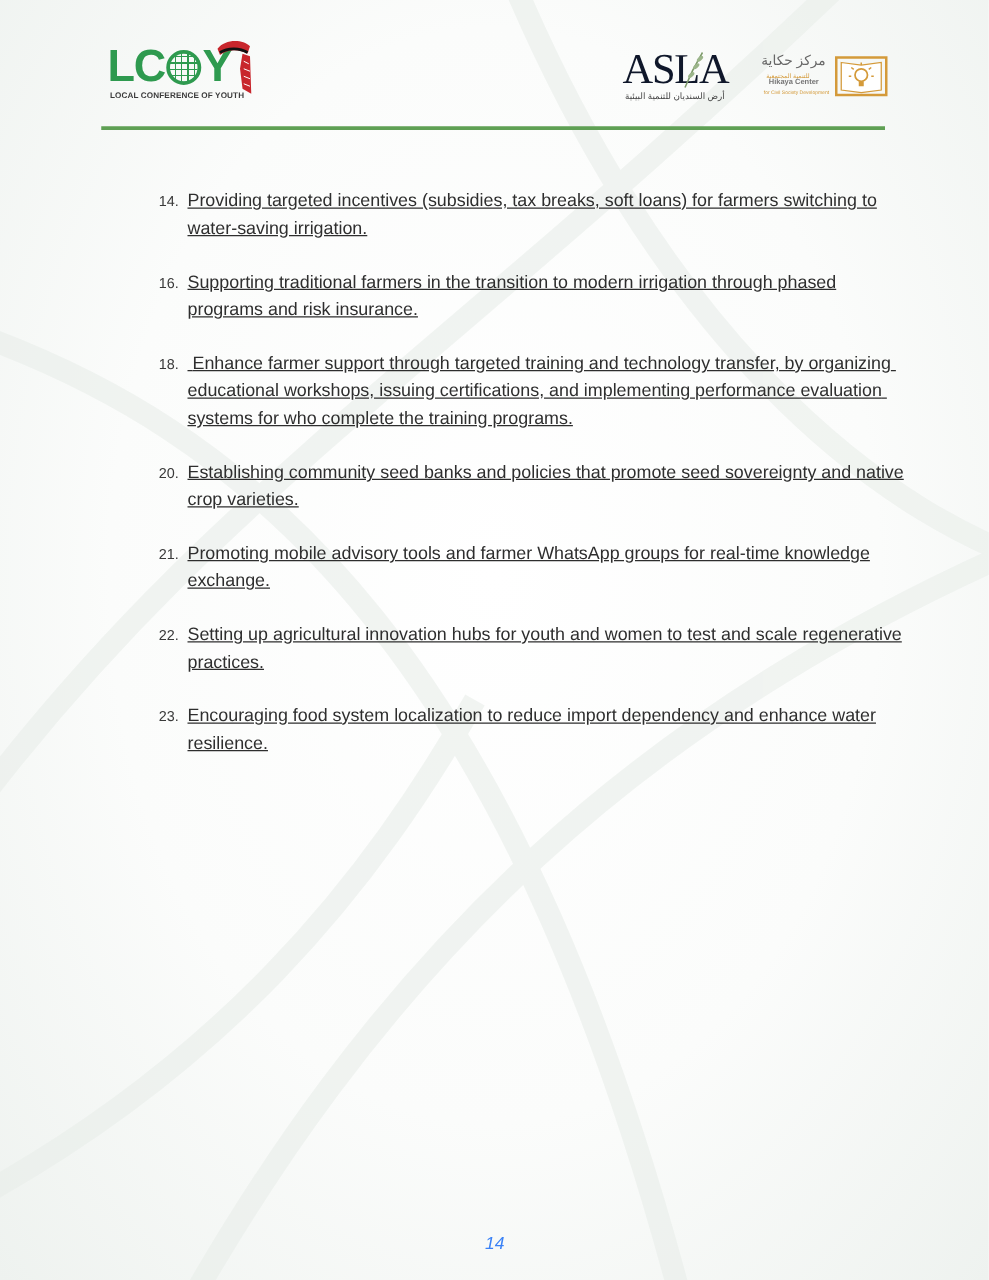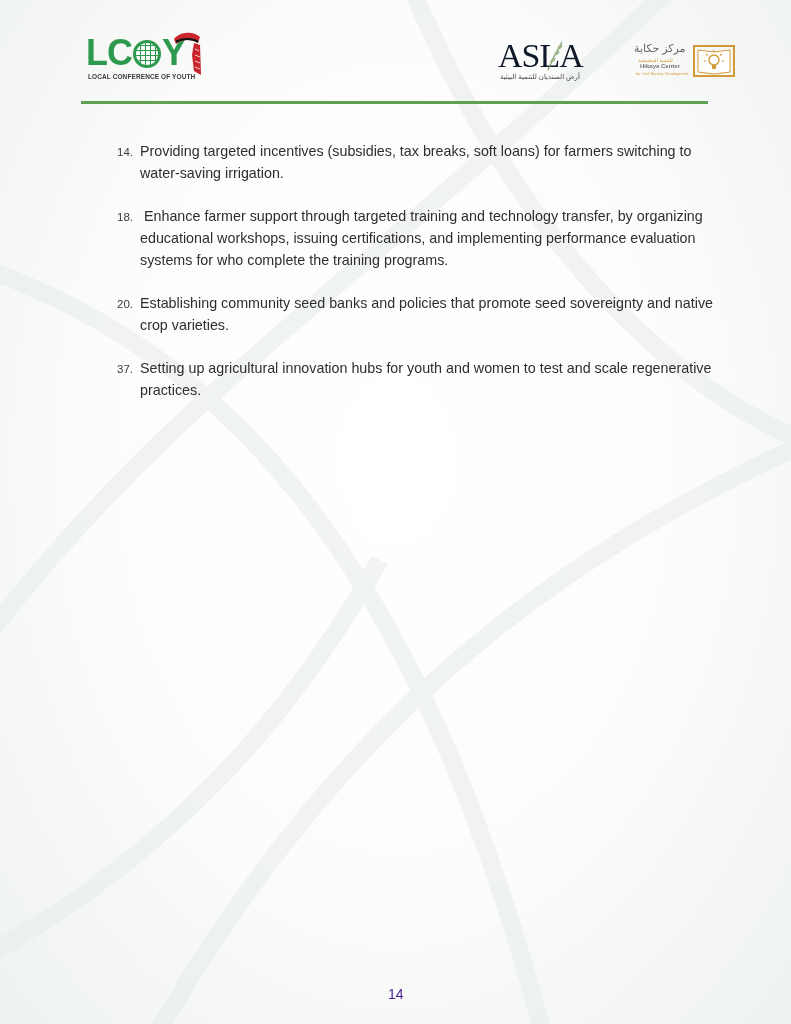--- a/index.html
+++ b/index.html
@@ -13,32 +13,32 @@
     .header { position:absolute; left:0; top:0; width:791px; height:110px; }
     .lcoy { position:absolute; left:86px; top:33px; width:120px; height:52px; }
     .lcoy-letters { position:absolute; left:0; top:0; font-weight:bold; font-size:36px; color:#2e9a4f; letter-spacing:-1px; line-height:40px; }
     .lcoy-globe { display:inline-block; width:28px; height:28px; border-radius:50%; border:3px solid #2e9a4f; box-sizing:border-box; vertical-align:-3px; margin:0 1px;
       background: repeating-linear-gradient(0deg, transparent 0 4px, #2e9a4f 4px 5px), repeating-linear-gradient(90deg, transparent 0 4px, #2e9a4f 4px 5px); }
     .lcoy-scarf { position:absolute; left:86px; top:-2px; width:30px; height:50px; }
     .lcoy-sub { position:absolute; left:2px; top:40px; font-size:6.5px; font-weight:bold; color:#3a3a3a; letter-spacing:0.1px; white-space:nowrap; }
     .asla { position:absolute; left:498px; top:38px; width:88px; height:46px; }
     .asla-text { position:absolute; left:0; top:0; font-family:"Liberation Serif", serif; font-size:34px; color:#0f172a; letter-spacing:-1px; line-height:36px; }
     .asla-ar { position:absolute; left:2px; top:35px; font-size:7px; color:#444; white-space:nowrap; direction:rtl; }
-    .hikaya { position:absolute; left:632px; top:40px; width:105px; height:42px; }
+    .hikaya { position:absolute; left:607px; top:40px; width:105px; height:42px; }
     .hik-ar { position:absolute; left:2px; top:2px; font-size:11px; color:#666; direction:rtl; white-space:nowrap; }
     .hik-sub-ar { position:absolute; left:6px; top:17px; font-size:5px; color:#d49a3a; white-space:nowrap; }
     .hik-en { position:absolute; left:8px; top:23px; font-size:6px; color:#777; font-weight:bold; white-space:nowrap; }
     .hik-en2 { position:absolute; left:4px; top:31px; font-size:4px; color:#d49a3a; white-space:nowrap; }
     .hik-book { position:absolute; left:60px; top:2px; width:44px; height:36px; }
     .rule { position:absolute; left:81px; top:101px; width:627px; height:3px; background:#5fa054; }
-    .list { position:absolute; left:117px; top:140px; width:600px; margin:0; padding:0; list-style:none; }
+    .list { position:absolute; left:117px; top:140px; width:600px; margin:10px; padding:0; list-style:none; }
     .item { position:relative; padding-left:23px; font-size:14.3px; line-height:22px; margin-bottom:21px; color:#2e2e2e; }
     .num { position:absolute; left:0; top:1px; font-size:11.5px; color:#3a3a3a; }
-    .item .txt { display:block; }
-    .page-num { position:absolute; left:388px; top:986px; font-size:14px; color:#4c1d95; }
+    .item .txt { display:block;text-decoration:underline; }
+    .page-num { position:absolute; left:388px; top:986px; font-size:14px; color:#3b82f6;font-style:italic; }
   </style>
 </head>
 <body>
 
 <svg class="bg-pattern" viewBox="0 0 791 1024">
   <g fill="none" stroke="#e9eeea" stroke-width="18" opacity="0.6">
     <path d="M-60 700 C 150 400, 350 300, 700 -40"></path>
     <path d="M120 1100 C 300 760, 520 560, 860 420"></path>
     <path d="M-40 260 C 200 340, 420 520, 560 1100"></path>
     <path d="M400 -40 C 520 260, 700 420, 860 460"></path>
@@ -87,26 +87,38 @@
 
   <div class="rule"></div>
 </div>
 
 <ul class="list">
   <li class="item">
       <span class="num">14.</span>
       <span class="txt">Providing targeted incentives (subsidies, tax breaks, soft loans) for farmers switching to water-saving irrigation.</span>
     </li>
   <li class="item">
+      <span class="num">16.</span>
+      <span class="txt">Supporting traditional farmers in the transition to modern irrigation through phased programs and risk insurance.</span>
+    </li>
+  <li class="item">
       <span class="num">18.</span>
       <span class="txt" style="white-space:pre-wrap"> Enhance farmer support through targeted training and technology transfer, by organizing educational workshops, issuing certifications, and implementing performance evaluation systems for who complete the training programs.</span>
     </li>
   <li class="item">
       <span class="num">20.</span>
       <span class="txt">Establishing community seed banks and policies that promote seed sovereignty and native crop varieties.</span>
     </li>
   <li class="item">
-      <span class="num">37.</span>
+      <span class="num">21.</span>
+      <span class="txt">Promoting mobile advisory tools and farmer WhatsApp groups for real-time knowledge exchange.</span>
+    </li>
+  <li class="item">
+      <span class="num">22.</span>
       <span class="txt">Setting up agricultural innovation hubs for youth and women to test and scale regenerative practices.</span>
+    </li>
+  <li class="item">
+      <span class="num">23.</span>
+      <span class="txt">Encouraging food system localization to reduce import dependency and enhance water resilience.</span>
     </li>
 </ul>
 
 <div class="page-num">14</div>
 
 </body></html>

